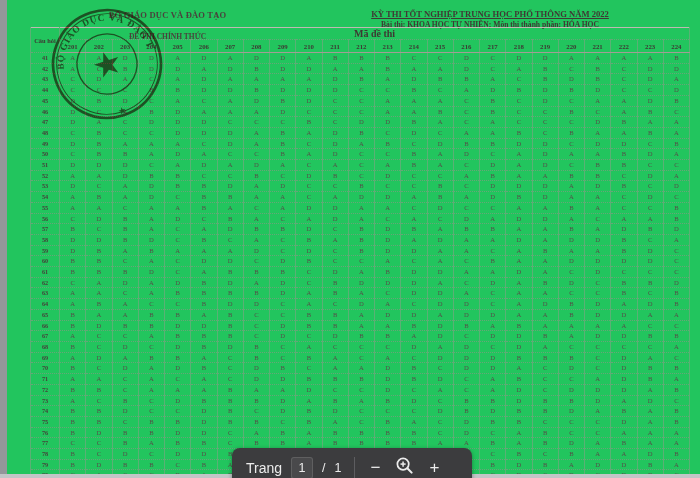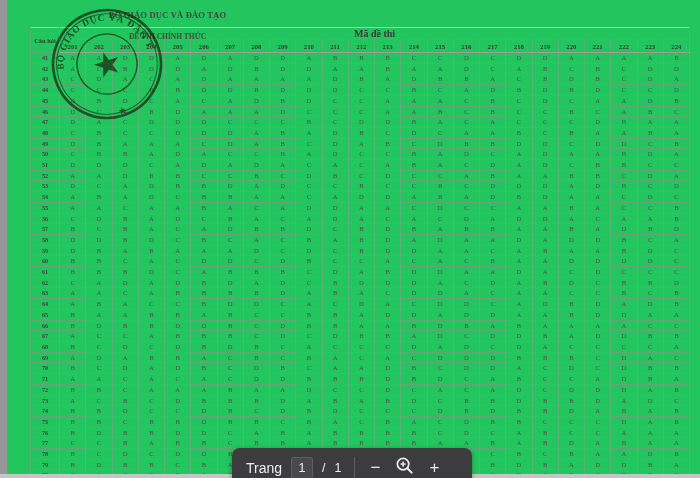--- a/index.html
+++ b/index.html
@@ -59,20 +59,24 @@
 </head>
 <body>
 
 <div class="page">
 
   <div class="org-block">
     <div class="org-name">BỘ GIÁO DỤC VÀ ĐÀO TẠO</div>
     <div class="org-sub">ĐỀ THI CHÍNH THỨC</div>
   </div>
 
+  <div class="exam-block">
+    <div class="exam-title">KỲ THI TỐT NGHIỆP TRUNG HỌC PHỔ THÔNG NĂM 2022</div>
+    <div class="exam-sub">Bài thi: KHOA HỌC TỰ NHIÊN; Môn thi thành phần: HÓA HỌC</div>
+  </div>
 
   <table class="key">
     <colgroup>
         <col class="qcol">
       </colgroup>
     <thead>
       <tr>
         <th class="qhead" rowspan="2">Câu hỏi</th>
         <th class="mahead" colspan="24">Mã đề thi</th>
       </tr>

